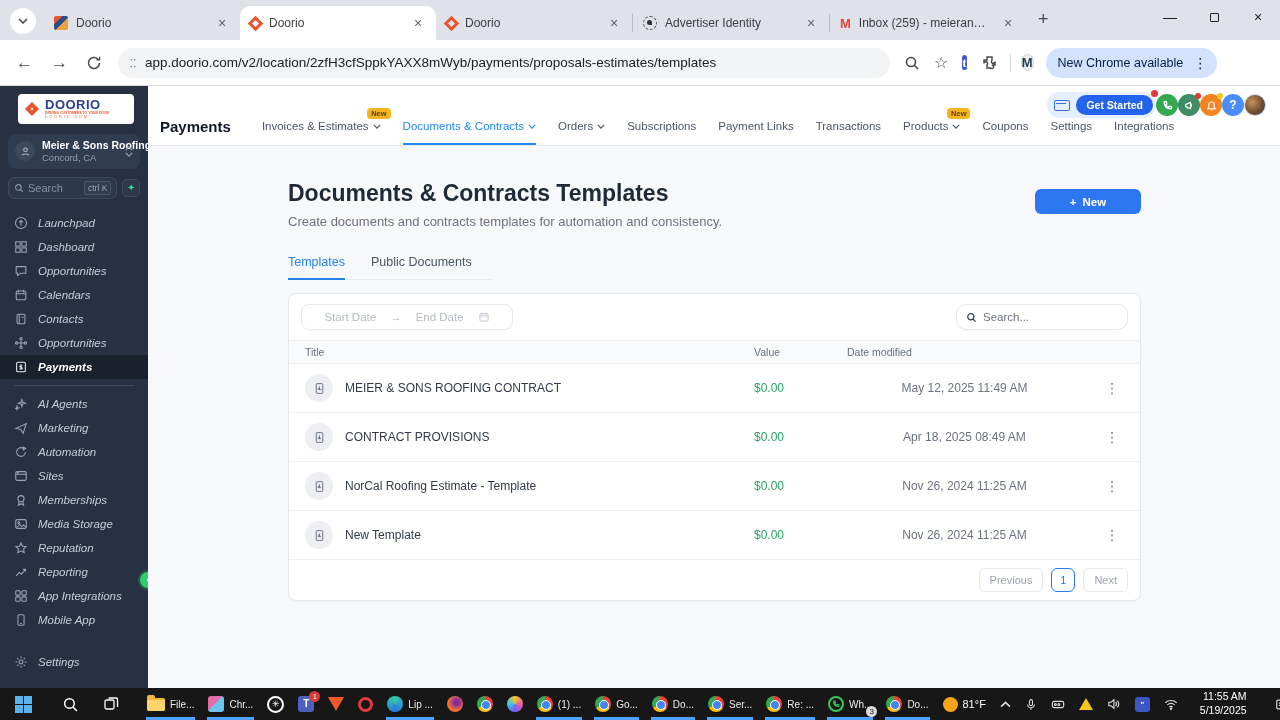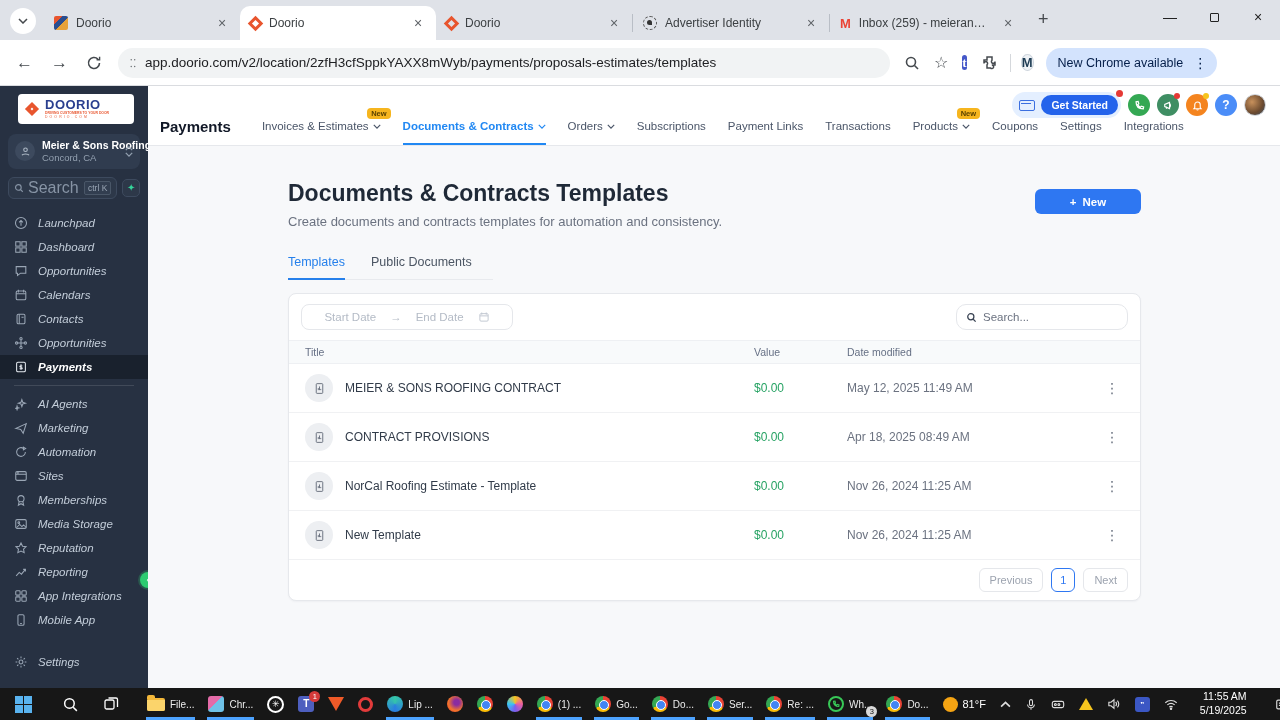--- a/index.html
+++ b/index.html
@@ -48,54 +48,54 @@
   .logo-tag { font-size:3.4px; color:#e8552e; font-weight:bold; margin-top:1px; }
   .logo-dom { font-size:3.4px; color:#e8552e; margin-top:1px; letter-spacing:.6px; }
   #account { margin:8px 8px 0 8px; background:#303c4f; border-radius:8px; padding:5px 7px; display:flex; align-items:center; gap:7px; }
   .acct-avatar { width:20px; height:20px; border-radius:50%; background:#3d4a5e; display:flex; align-items:center; justify-content:center; color:#aeb9c6; flex:0 0 auto; }
   .acct-col { flex:1; min-width:0; line-height:1.25; }
   .acct-name { font-size:10.5px; font-weight:bold; color:#fff; white-space:nowrap; }
   .acct-loc { font-size:9.5px; color:#93a0b0; }
   .acct-chev { color:#93a0b0; display:flex; flex-direction:column; gap:1px; }
   #side-search-row { margin:8px 8px 4px 8px; display:flex; gap:5px; align-items:center; }
   #side-search { flex:1; height:22px; background:#2d3849; border:1px solid #3d4a5e; border-radius:6px; display:flex; align-items:center; padding:0 5px; gap:4px; }
-  #side-search input { background:transparent; border:none; outline:none; color:#b9c4d1; font-size:16px; width:52px; font-family:"Liberation Sans",sans-serif; }
+  #side-search input { background:transparent; border:none; outline:none; color:#b9c4d1; font-size:11px; width:52px; font-family:"Liberation Sans",sans-serif; }
   #side-search input::placeholder { color:#8794a5; }
   .kbd { font-size:8.5px; color:#9aa6b5; border:1px solid #4a5768; border-radius:2px; padding:1px 3px; background:#323e50; white-space:nowrap; }
   .spark-btn { width:18px; height:18px; border-radius:5px; background:#2d3849; border:1px solid #3d4a5e; display:flex; align-items:center; justify-content:center; color:#35d49a; font-size:10px; }
   #menu { margin-top:8px; flex:1; display:flex; flex-direction:column;font-style:italic; }
   .mitem { height:24px; display:flex; align-items:center; gap:10px; padding-left:14px; font-size:11.5px; color:#c3cdd9; }
   .mitem svg { stroke:#9aa6b5; }
   .mitem.active { background:#19212d; color:#fff; font-weight:bold; }
   .mitem.active svg { stroke:#e5eaf0; }
   .mdivider { height:1px; background:rgba(255,255,255,.12); margin:6px 14px; }
   #settings-item { margin-top:auto; margin-bottom:14px; }
   #collapse-btn { position:absolute; left:140px; top:572px; width:16px; height:16px; border-radius:50%; background:#2ecc71; color:#fff; font-size:9px; display:flex; align-items:center; justify-content:center; box-shadow:0 0 0 2px rgba(46,204,113,.25); }
 
   
   #main { position:absolute; left:148px; top:86px; width:1132px; height:602px; background:#f7f8fa; }
   #app-header { position:relative; width:1132px; height:60px; background:#fff; border-bottom:1px solid #e6e8ec; }
-  #hdr-icons { position:absolute; top:6px; right:14px; display:flex; align-items:center; gap:7px; }
+  #hdr-icons { position:absolute; top:6px; right:14px; display:flex; align-items:center; }
   .gs-wrap { background:#e4efff; border-radius:14px; padding:3px 3px 3px 7px; display:flex; align-items:center; gap:6px; position:relative; }
   .card-ic { width:16px; height:11px; border:1.5px solid #3b6fe0; border-radius:2px; position:relative; }
   .card-ic::after{ content:""; position:absolute; left:1px; top:2px; width:10px; height:1.5px; background:#3b6fe0; }
   .gs-pill { background:#2463eb; color:#fff; font-size:10.5px; font-weight:bold; border-radius:11px; padding:4px 10px; }
   .gs-dot { position:absolute; right:-2px; top:-2px; width:7px; height:7px; background:#e53935; border-radius:50%; }
   .circle-ic { width:22px; height:22px; border-radius:50%; display:flex; align-items:center; justify-content:center; color:#fff; position:relative; }
   .ci-phone { background:#34a853; }
   .ci-mega { background:#3f8e63; }
   .ci-bell { background:#f4841f; }
   .ci-help { background:#4b8df8; font-size:12px; font-weight:bold; }
   .ci-dot-r { position:absolute; right:-1px; top:-1px; width:6px; height:6px; background:#e53935; border-radius:50%; }
   .ci-dot-y { position:absolute; right:-1px; top:-1px; width:6px; height:6px; background:#f6c51e; border-radius:50%; }
   .hdr-avatar { width:22px; height:22px; border-radius:50%; background:radial-gradient(circle at 35% 35%, #c8915c, #6b4a2f 60%, #33506b); border:1px solid #d0d5db; }
   #nav-row { position:absolute; left:12px; bottom:0; display:flex; align-items:flex-end; }
   #payments-title { font-size:15px; font-weight:bold; color:#111827; padding:0 0 10px 0; margin-right:20px; }
   .nav-item { font-size:11.5px; color:#4a5568; padding:0 0 11px 0; margin:0 11px; display:flex; align-items:center; gap:4px; position:relative; border-bottom:2px solid transparent; white-space:nowrap; }
-  .nav-item.active { color:#2188f3; font-weight:bold; border-bottom-color:#2188f3; }
+  .nav-item.active { color:#2188f3; font-weight:normal; border-bottom-color:#2188f3; }
   .nav-item svg { stroke:currentColor; }
   .new-badge { position:absolute; top:-12px; right:-10px; background:#f6b51e; color:#5b4200; font-size:7.5px; font-weight:bold; border-radius:4px; padding:1px 4px; }
 
   
   #page { position:relative; padding:34px 0 0 140px; width:993px; }
   #page-title { font-size:23px; font-weight:bold; color:#1f2937; }
   #page-sub { font-size:13px; color:#6b7280; margin-top:7px; }
   #new-btn { position:absolute; top:43px; left:887px; width:106px; height:25px; background:#2e77f2; border:none; border-radius:6px; color:#fff; font-size:11.5px; font-weight:bold; display:flex; align-items:center; justify-content:center; gap:6px; font-family:"Liberation Sans",sans-serif; }
   #page-tabs { margin-top:26px; display:flex; gap:26px; width:205px; border-bottom:1px solid #e8eaee; }
   .ptab { font-size:12.5px; padding-bottom:9px; color:#4b5563; border-bottom:2px solid transparent; margin-bottom:-1px; }
@@ -107,21 +107,21 @@
   #date-range .cal { color:#c2c8d2; }
   #tbl-search { width:172px; height:26px; border:1px solid #e5e7eb; border-radius:10px; display:flex; align-items:center; padding:0 9px; gap:6px; }
   #tbl-search input { border:none; outline:none; font-size:11.5px; color:#374151; width:120px; font-family:"Liberation Sans",sans-serif; }
   #tbl-search input::placeholder { color:#6b7280; }
   .tgrid { display:grid; grid-template-columns: 449px 93px 235px 60px; align-items:center; }
   #thead { background:#f8fafb; height:24px; font-size:10.5px; color:#667085; padding-left:16px; border-top:1px solid #eef0f3; border-bottom:1px solid #eef0f3; }
   .trow { height:49px; padding-left:16px; border-bottom:1px solid #f0f1f3; }
   .row-title { display:flex; align-items:center; gap:12px; font-size:12px; color:#313b49; }
   .doc-circle { width:28px; height:28px; border-radius:50%; background:#edeff2; display:flex; align-items:center; justify-content:center; color:#6b7280; flex:0 0 auto; }
   .row-value { color:#27a364; font-size:12px; }
-  .row-date { color:#6b7280; font-size:12px; }
+  .row-date { color:#6b7280; font-size:12px;text-align:center; }
   .row-menu { color:#6b7280; font-size:14px; text-align:center; }
   #tfoot { height:40px; display:flex; align-items:center; justify-content:flex-end; gap:8px; padding-right:12px; }
   .pg-btn { height:24px; padding:0 10px; border:1px solid #e5e7eb; border-radius:6px; background:#fff; color:#9ca3af; font-size:11px; display:flex; align-items:center; font-family:"Liberation Sans",sans-serif; }
   .pg-num { width:24px; height:24px; border:1px solid #2e77f2; border-radius:6px; color:#2e77f2; font-size:11px; display:flex; align-items:center; justify-content:center; }
 
   
   #taskbar { position:absolute; left:0; top:688px; width:1280px; height:32px; background:#171717; display:flex; align-items:center; color:#e8e8e8; }
   .tb-item { height:32px; display:flex; align-items:center; justify-content:center; gap:5px; padding:0 7px; position:relative; }
   .tb-item.win::after { content:""; position:absolute; left:6px; right:6px; bottom:0; height:3px; background:#4da3ff; }
   .tb-label { font-size:10px; color:#ececec; white-space:nowrap; }

